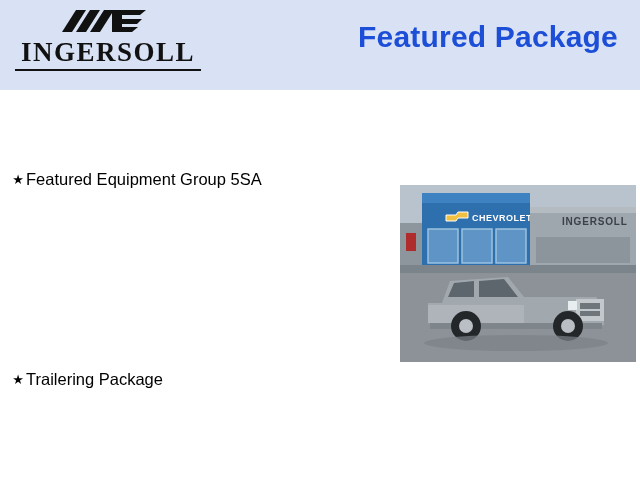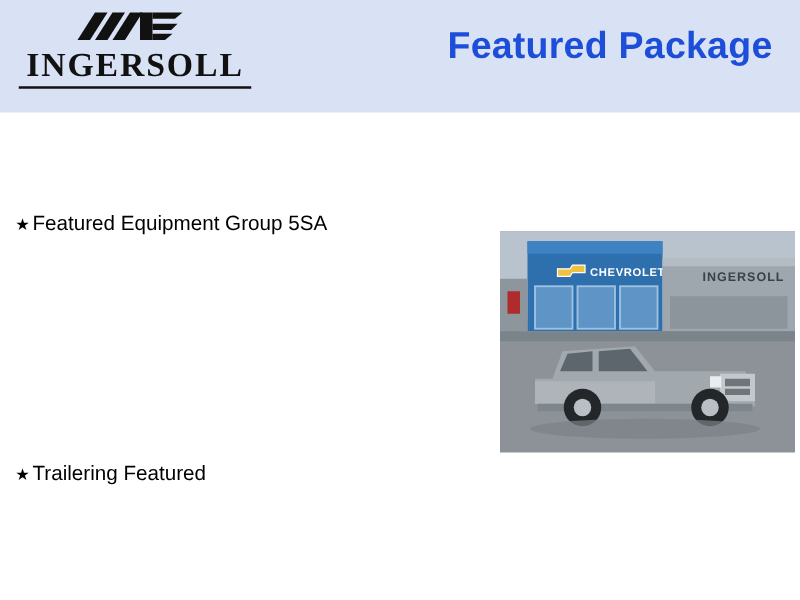--- a/index.html
+++ b/index.html
@@ -146,21 +146,21 @@
     <div class="header-title">Featured Package</div>
   </div>
 
   <div class="bullet" id="bullet-1">
     <span class="star">★</span>
     <span class="btext">Featured Equipment Group 5SA</span>
   </div>
 
   <div class="bullet" id="bullet-2">
     <span class="star">★</span>
-    <span class="btext">Trailering Featured</span>
+    <span class="btext">Trailering Package</span>
   </div>
 
   <div class="photo">
     <svg width="236" height="177" viewBox="0 0 236 177" xmlns="http://www.w3.org/2000/svg">
 
       <rect x="0" y="0" width="236" height="70" fill="#b8c3cd"></rect>
 
       <rect x="22" y="8" width="108" height="72" fill="#2e6fae"></rect>
       <rect x="22" y="8" width="108" height="10" fill="#3f82c2"></rect>
 

